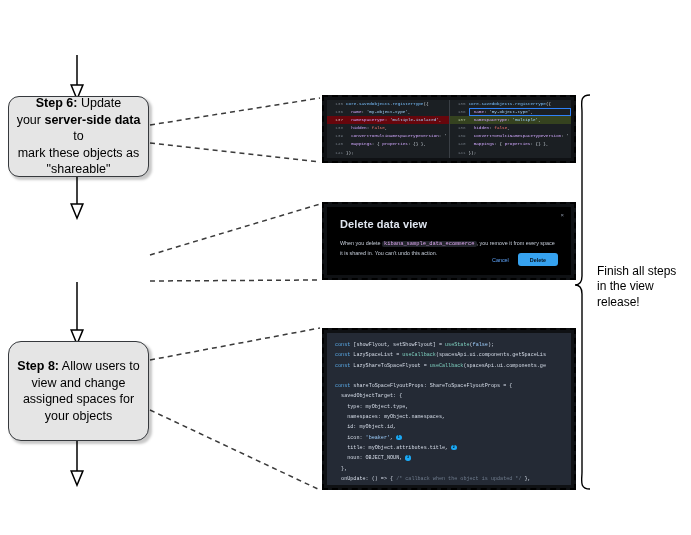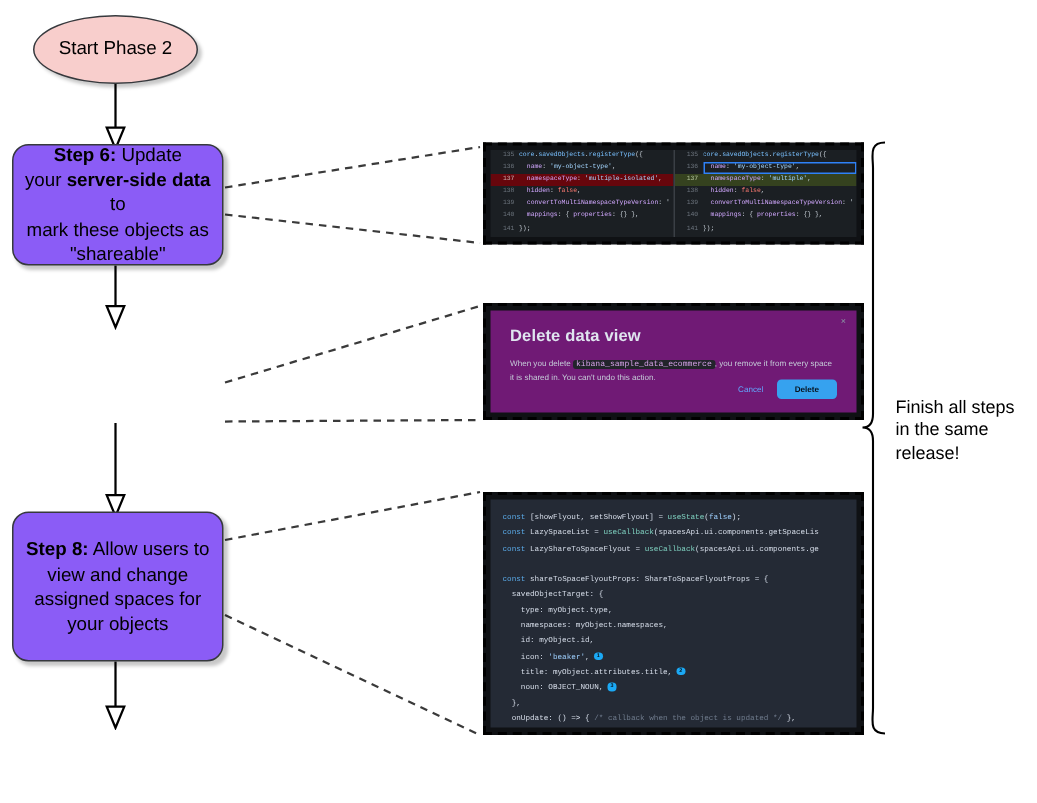--- a/index.html
+++ b/index.html
@@ -11,21 +11,21 @@
 
   
   .node{position:absolute;box-sizing:border-box;display:flex;align-items:center;
         justify-content:center;text-align:center;}
   .terminator{
     background:#f8cecc;border:1px solid #36393d;border-radius:50%;
     font-size:12.5px;line-height:1.25;
     box-shadow:2.5px 2.5px 2.5px rgba(0,0,0,0.22);
   }
   .stepbox{
-    background:#8b5cf6;border:1px solid #36393d;border-radius:11px;
+    background:#e5e5e5;border:1px solid #36393d;border-radius:11px;
     font-size:12.5px;line-height:1.32;padding:15px 6px;
     box-shadow:2.5px 2.5px 2.5px rgba(0,0,0,0.22);
   }
   .stepbox b{font-weight:bold;}
 
   
   .shot{position:absolute;box-sizing:border-box;border:2.2px dashed #000;
         background:#0f1114;padding:3px;overflow:hidden;}
 
   
@@ -38,21 +38,21 @@
   .dtxt{flex:1 1 auto;overflow:hidden;text-overflow:clip;color:#c9d1d9;}
   .drow.del{background:#67060c;}
   .drow.del .dnum{color:#c9aaab;}
   .drow.add{background:#35421f;}
   .drow.add .dnum{color:#b2c29a;}
   .drow.sel .dtxt{outline:1px solid #2f81f7;outline-offset:-1px;}
   .k{color:#ff7b72;} .s{color:#a5d6ff;} .p{color:#d2a8ff;}
   .v{color:#79c0ff;}
 
   
-  .modal{width:100%;height:100%;background:#701a75;position:relative;padding:11px 13px;
+  .modal{width:100%;height:100%;background:#000000;position:relative;padding:11px 13px;
          box-sizing:border-box;}
   .modal-title{color:#dfe5ef;font-size:11px;font-weight:bold;letter-spacing:.1px;}
   .modal-x{position:absolute;right:7px;top:5px;color:#8a93a4;font-size:6px;line-height:1;}
   .modal-body{margin-top:9px;color:#c5ccd8;font-size:5.4px;line-height:1.75;max-width:215px;}
   .code-chip{font-family:"Liberation Mono",monospace;color:#d6a2e8;background:#22242b;
              border-radius:2px;padding:0 2px;}
   .modal-actions{position:absolute;right:13px;bottom:9px;display:flex;align-items:center;gap:9px;}
   .btn-cancel{color:#61a7ff;font-size:5.4px;}
   .btn-delete{background:#36a2ef;color:#07131f;font-size:5.4px;font-weight:bold;
               border-radius:3px;padding:3.4px 12px;}
@@ -95,34 +95,31 @@
       <path d="M150,255 L320,204"></path>
       <path d="M150,281 L320,280"></path>
       <path d="M150,360 L320,328"></path>
       <path d="M150,410 L320,490"></path>
     </g>
 
     <path d="M590,95 C579,95 582,104 582,112 L582,276 C582,283 579,285 575,285
              C579,285 582,287 582,294 L582,472 C582,480 579,489 590,489" stroke="#000" stroke-width="1.4" fill="none"></path>
   </svg>
 
-  <div class="node terminator" style="left:22px;top:10px;width:110px;height:46px;">
-    <span>Start Phase 2</span>
-  </div>
 
   <div class="node stepbox" style="left:8px;top:96px;width:141px;height:81px;">
     <div>
       <b>Step 6:</b><span> Update</span><br>
       your <b>server-side data</b> to<br>
       mark these objects as<br>"shareable"
     </div>
   </div>
 
 
-  <div class="node stepbox" style="left:8px;top:341px;width:141px;height:100px;">
+  <div class="node stepbox" style="left:8px;top:341px;width:141px;height:100px;border-radius:13px;">
     <div>
       <b>Step 8:</b><span> Allow users to view and change assigned spaces for your objects</span>
     </div>
   </div>
 
 
   <div class="shot" style="left:322px;top:95px;width:254px;height:68px;">
     <div class="diff">
       <div class="diffhalf" id="diff-left">
           <div class="drow"><span class="dnum">135</span><span class="dtxt"><span class="v">core</span>.<span class="v">savedObjects</span>.<span class="v">registerType</span>({</span></div>
@@ -157,16 +154,16 @@
         <span class="btn-delete">Delete</span>
       </div>
     </div>
   </div>
 
   <div class="shot" style="left:322px;top:328px;width:254px;height:162px;">
     <div class="rcode" id="rcode"><div><span class="rc-k">const</span> [showFlyout, setShowFlyout] = <span class="rc-f">useState</span>(<span class="rc-s">false</span>);</div><div><span class="rc-k">const</span> LazySpaceList = <span class="rc-f">useCallback</span>(spacesApi.ui.components.getSpaceLis</div><div><span class="rc-k">const</span> LazyShareToSpaceFlyout = <span class="rc-f">useCallback</span>(spacesApi.ui.components.ge</div><div>&nbsp;</div><div><span class="rc-k">const</span> shareToSpaceFlyoutProps: ShareToSpaceFlyoutProps = {</div><div>  savedObjectTarget: {</div><div>    type: myObject.type,</div><div>    namespaces: myObject.namespaces,</div><div>    id: myObject.id,</div><div>    icon: <span class="rc-s">'beaker'</span>, <span class="cal">1</span></div><div>    title: myObject.attributes.title, <span class="cal">2</span></div><div>    noun: OBJECT_NOUN, <span class="cal">3</span></div><div>  },</div><div>  onUpdate: () =&gt; { <span class="rc-c">/* callback when the object is updated */</span> },</div><div>  onClose: () =&gt; setShowFlyout(),</div></div>
   </div>
 
   <div class="brace-note" style="left:597px;top:264px;width:92px;">
-    <span>Finish all steps in the same release!</span>
+    <span>Finish all steps in the view release!</span>
   </div>
 
 </div>
 
 </body></html>

